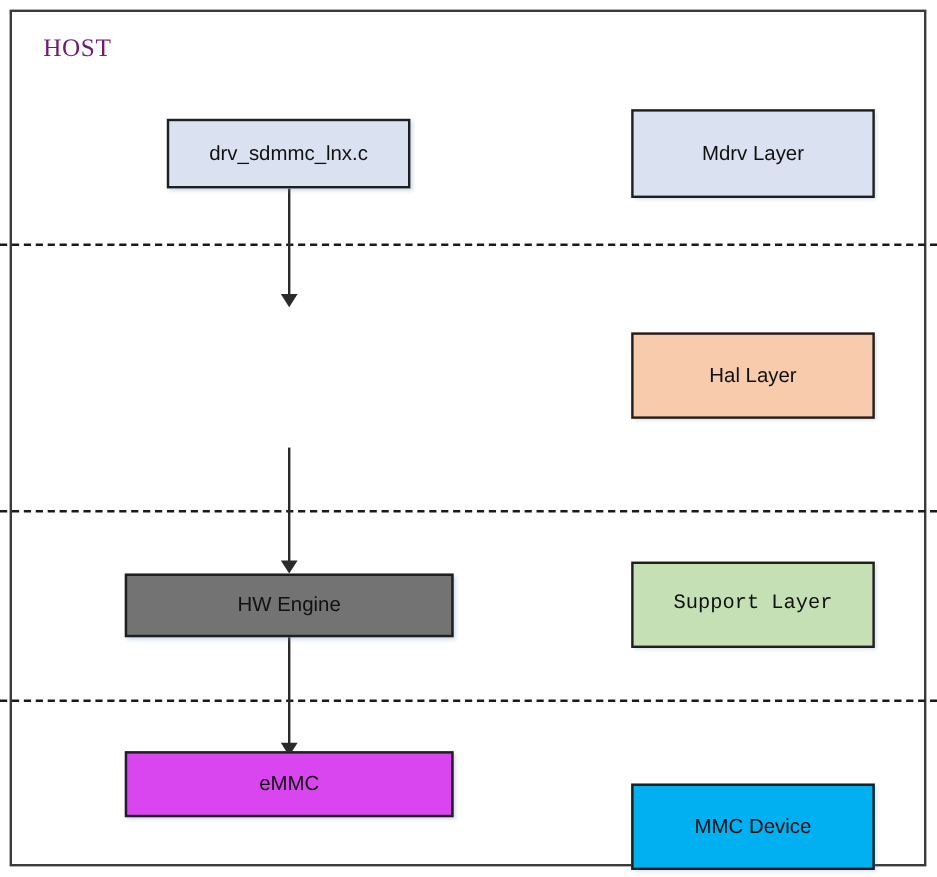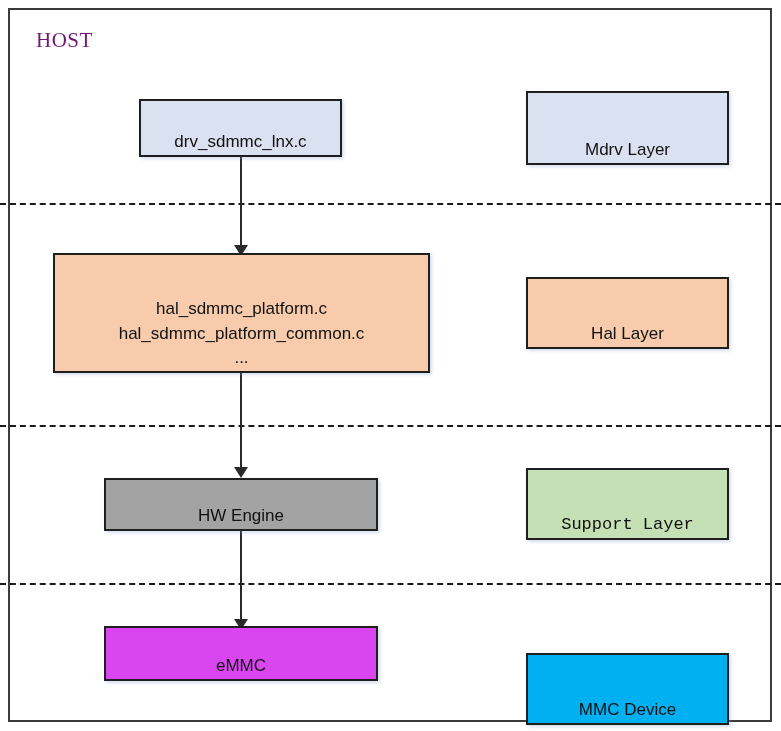--- a/index.html
+++ b/index.html
@@ -47,21 +47,21 @@
     height: 0px;
     border-top: 2px dashed #1a1a1a;
   }
 
   
   .node {
     position: absolute;
     box-sizing: border-box;
     border: 2px solid #1f1f1f;
     display: flex;
-    align-items: flex-end;
+    align-items: center;
     justify-content: center;
     text-align: center;
     color: #111111;
     font-size: 17px;
     line-height: 1.45;
     box-shadow: 2px 2px 3px rgba(120,150,200,0.30);
   }
   .node .lines {
     width: 100%;
     padding: 0 6px;
@@ -106,29 +106,22 @@
 
   <div class="connector" style="left:240px; top:531px; height:92px;"></div>
   <div class="arrowhead" style="left:234px; top:619px;"></div>
 
   <div class="node" style="left:139px; top:99px; width:203px; height:58px; background:#dae1f0;">
     <div class="lines">
       <div>drv_sdmmc_lnx.c</div>
     </div>
   </div>
 
-  <div class="node" style="left:53px; top:253px; width:377px; height:120px; background:#f7cbac;">
-    <div class="lines">
-      <div>hal_sdmmc_platform.c</div>
-      <div>hal_sdmmc_platform_common.c</div>
-      <div>...</div>
-    </div>
-  </div>
 
-  <div class="node" style="left:104px; top:478px; width:274px; height:53px; background:#a3a3a3;">
+  <div class="node" style="left:104px; top:478px; width:274px; height:53px; background:#737373;">
     <div class="lines">
       <div>HW Engine</div>
     </div>
   </div>
 
   <div class="node" style="left:104px; top:626px; width:274px; height:55px; background:#d946ef;">
     <div class="lines">
       <div>eMMC</div>
     </div>
   </div>

